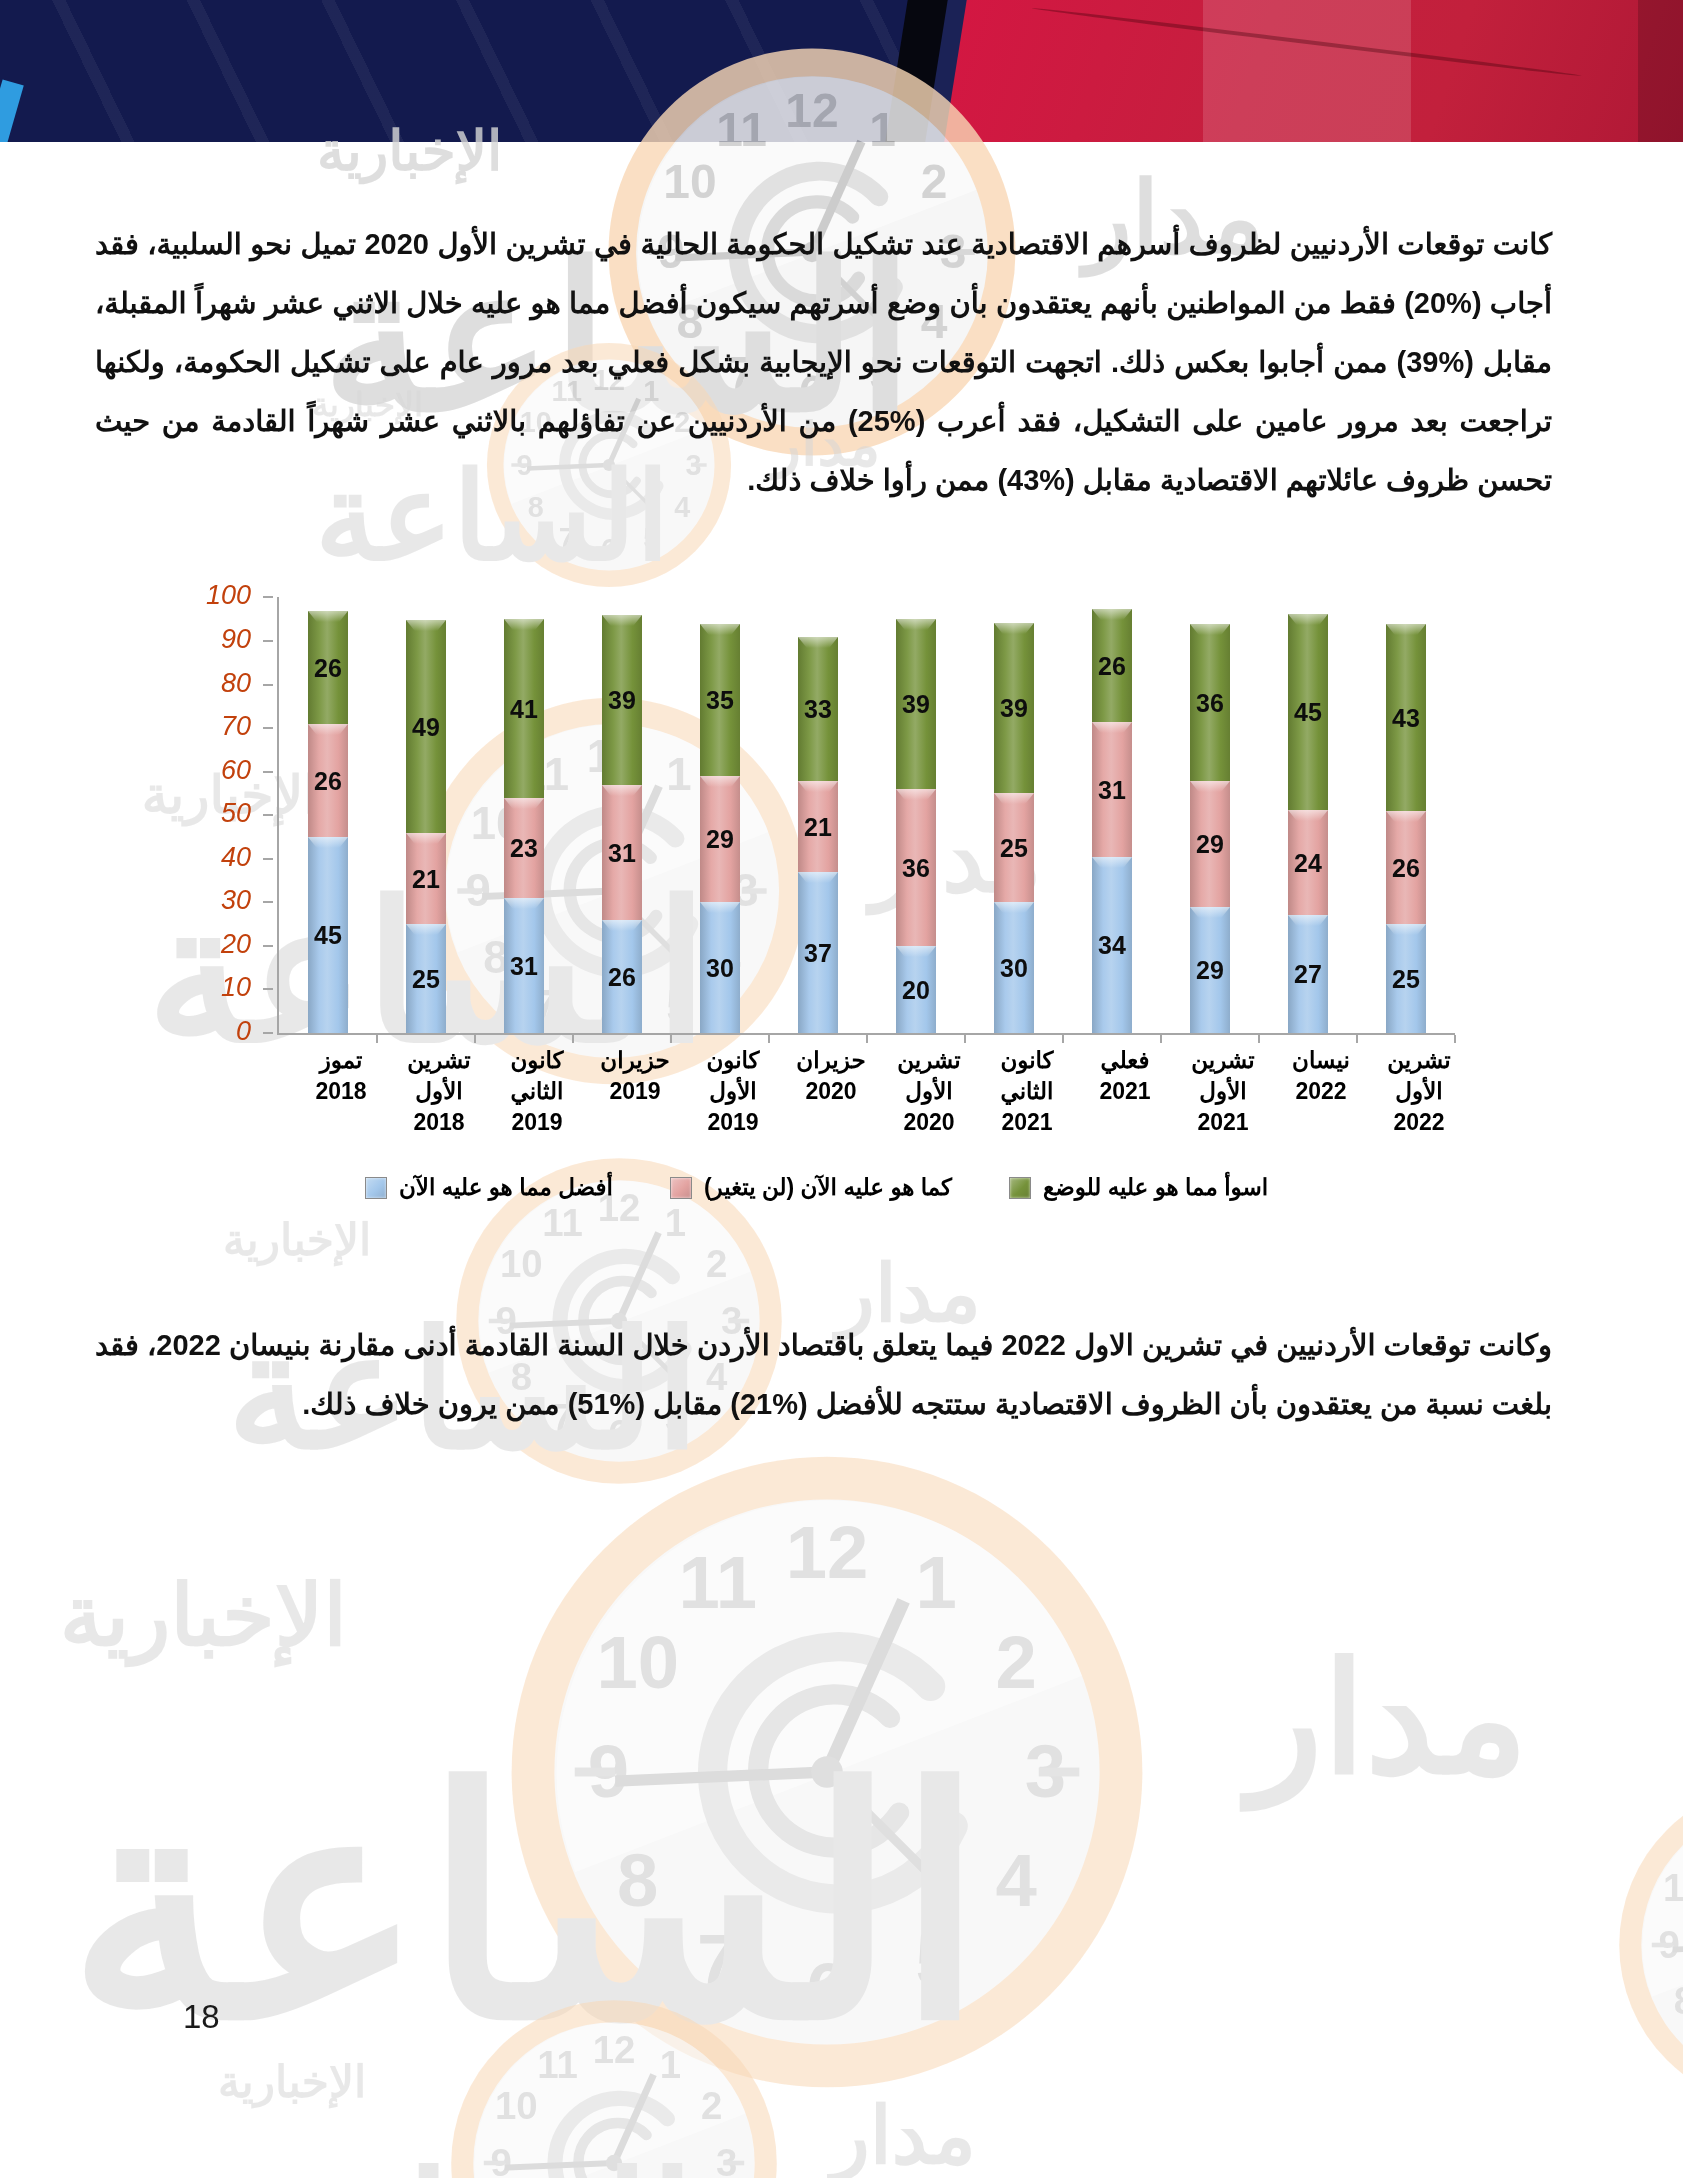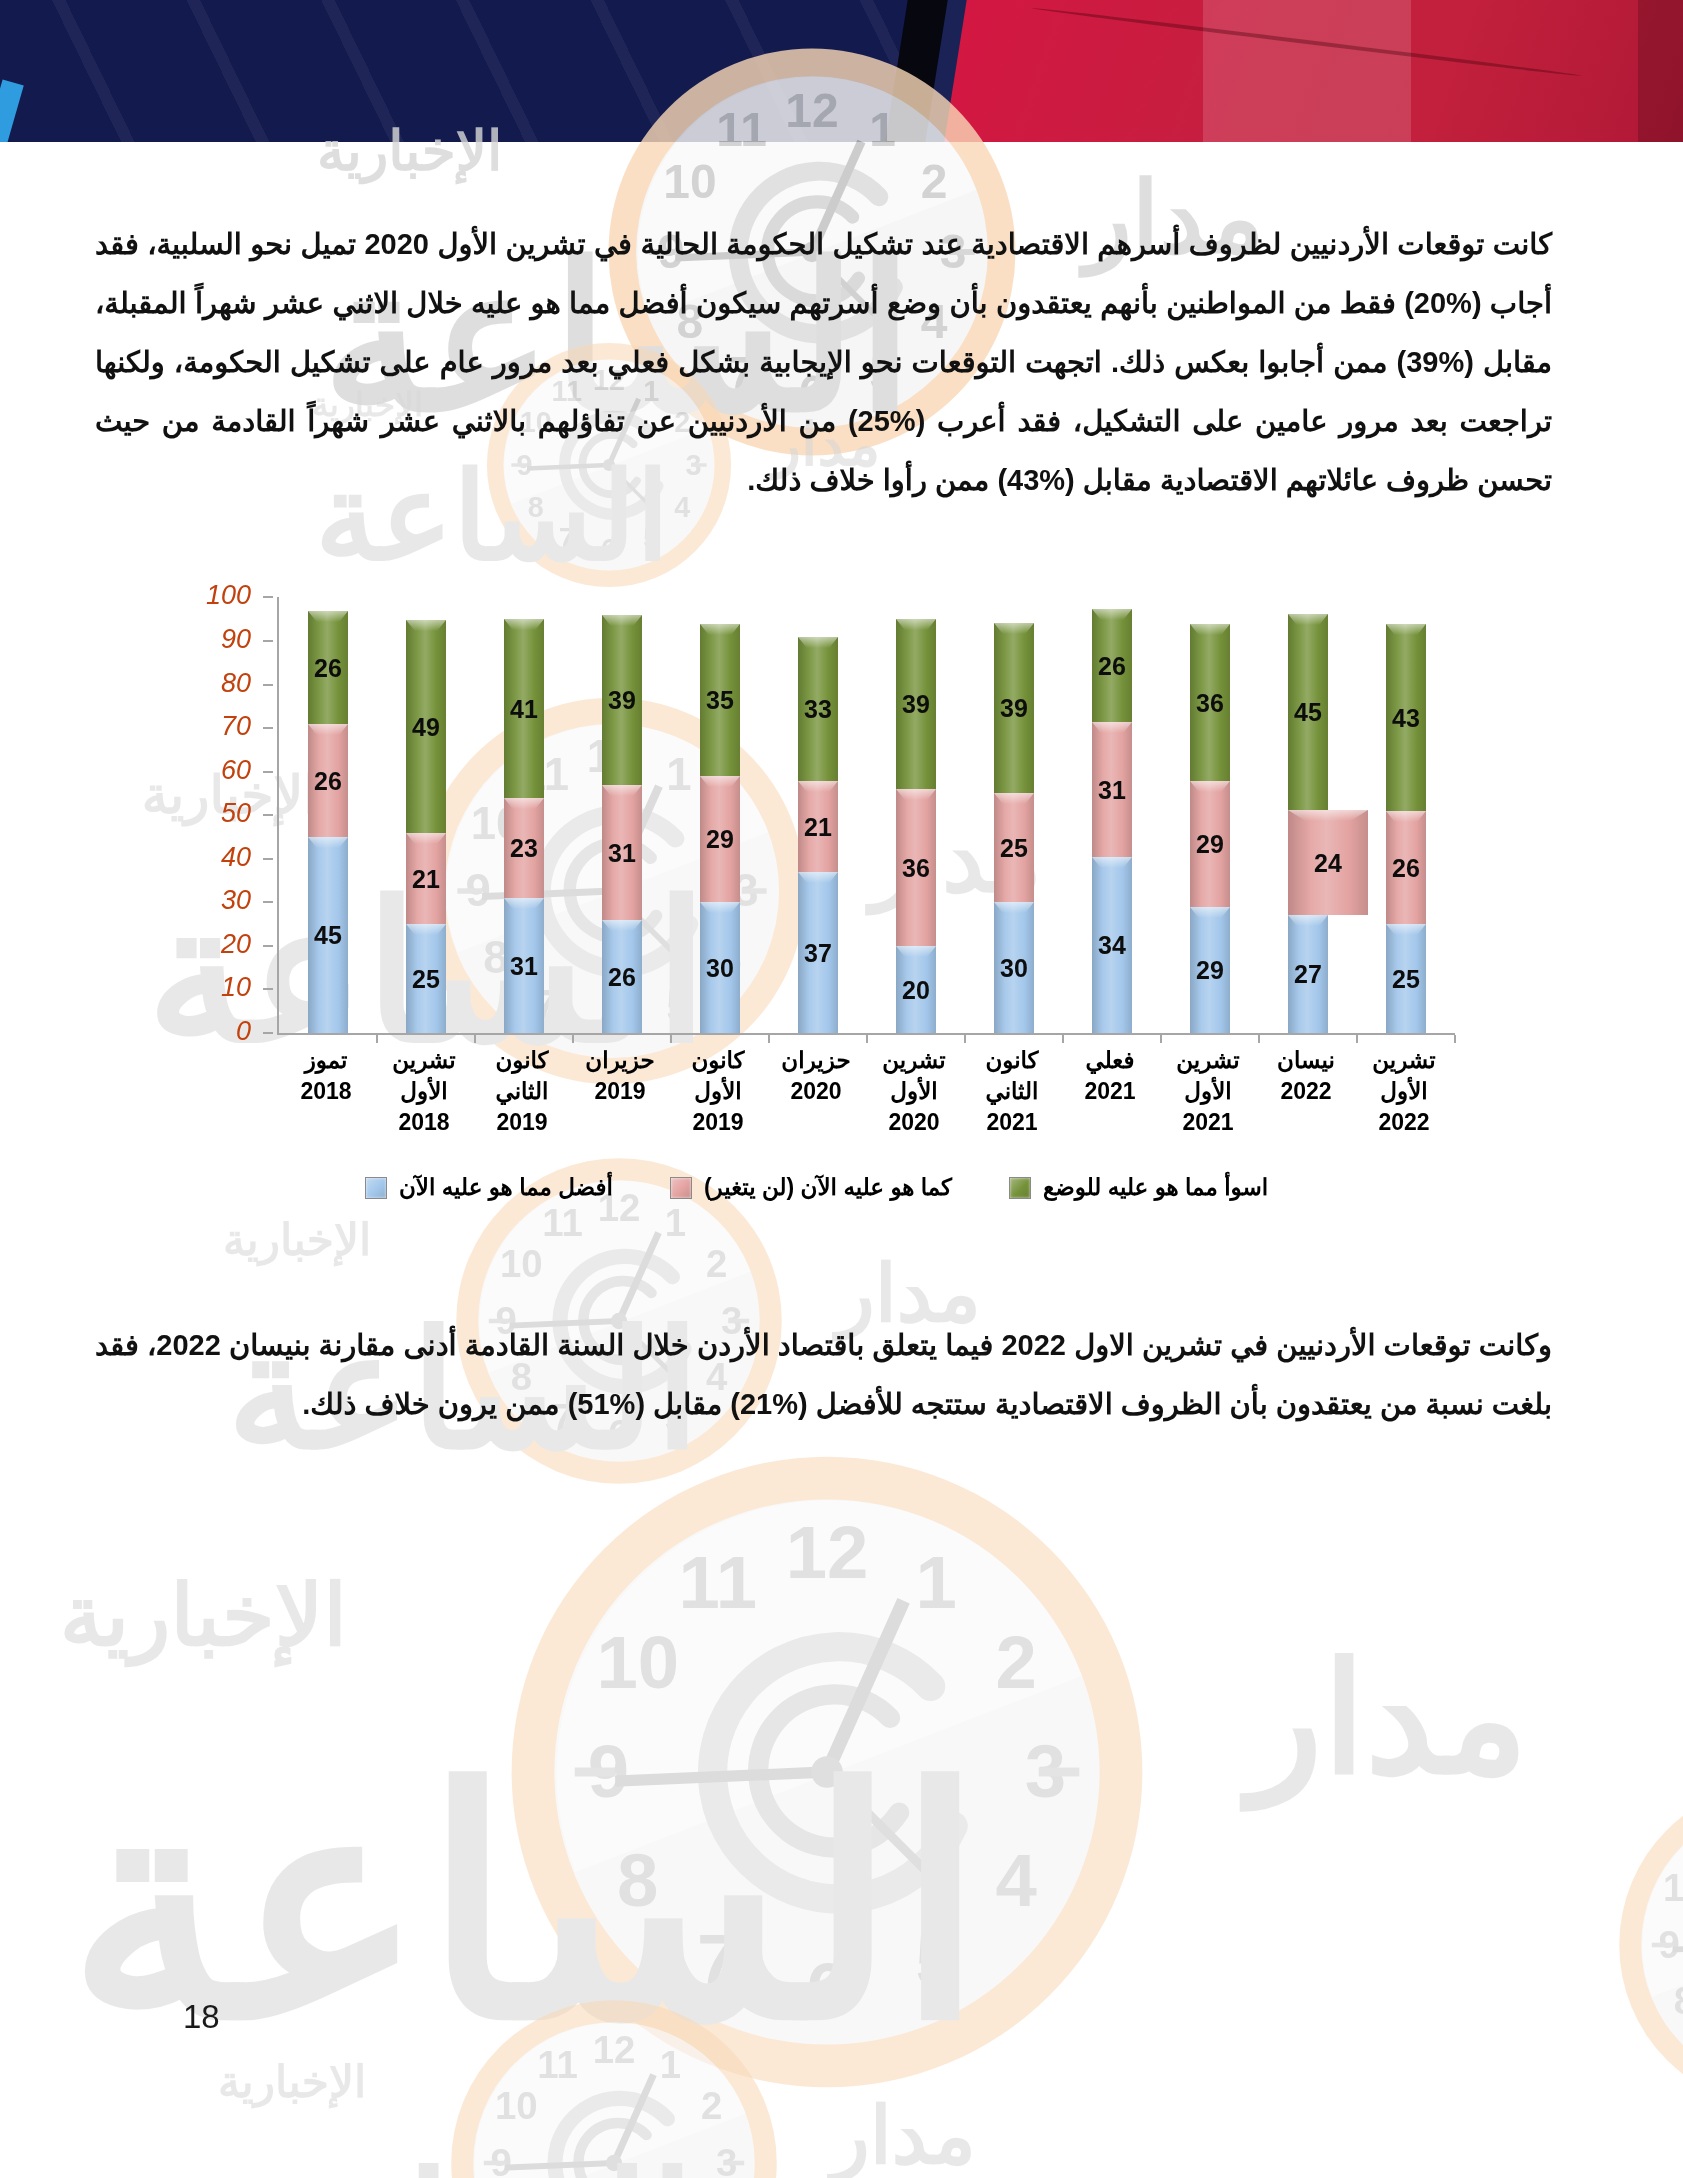--- a/index.html
+++ b/index.html
@@ -52,21 +52,21 @@
   .bars-row{position:absolute;inset:0;display:flex;align-items:flex-end;}
   .cat{flex:1;display:flex;justify-content:center;align-items:flex-end;height:100%;}
   .bar{width:40px;display:flex;flex-direction:column-reverse;}
   .seg{position:relative;width:100%;}
   .seg .bevel{position:absolute;top:0;left:0;right:0;height:11px;
       background:linear-gradient(to bottom, rgba(255,255,255,.55), rgba(255,255,255,0));
       clip-path:polygon(0 0,100% 0,78% 100%,22% 100%);}
   .seglabel{position:absolute;top:50%;left:50%;transform:translate(-50%,-50%);
       font-size:25px;font-weight:bold;color:#0d0d0d;}
 
-  .xlabels{position:absolute;left:277px;top:1045px;width:1176px;display:flex;z-index:2;}
+  .xlabels{position:absolute;left:292px;top:1045px;width:1176px;display:flex;z-index:2;}
   .xlab{flex:1;text-align:center;direction:rtl;font-size:23px;font-weight:bold;color:#000;line-height:31px;}
   .xlab .xmonth{width:85px;margin:0 auto;}
 
   .legend{position:absolute;left:277px;top:1174px;width:1079px;display:flex;direction:rtl;
       justify-content:center;gap:57px;z-index:2;}
   .legend-item{display:flex;direction:rtl;align-items:center;gap:12px;}
   .legend-label{font-size:23px;font-weight:bold;color:#000;white-space:nowrap;}
   .swatch{width:20px;height:20px;border:1px solid #8a8a8a;box-shadow:inset 0 0 3px rgba(255,255,255,.7);}
 
   .page-number{position:absolute;left:183px;top:1998px;font-size:33px;color:#1a1a1a;z-index:2;}
@@ -484,21 +484,21 @@
               <span class="seglabel">36</span>
             </div>
           </div>
         </div>
         <div class="cat">
           <div class="bar">
             <div class="seg" style="height: 118px; background: linear-gradient(to right, rgb(137, 167, 197) 0%, rgb(169, 202, 236) 28%, rgb(183, 211, 239) 48%, rgb(163, 199, 235) 76%, rgb(142, 173, 204) 100%);">
               <div class="bevel"></div>
               <span class="seglabel">27</span>
             </div>
-            <div class="seg" style="height: 105px; background: linear-gradient(to right, rgb(191, 137, 135) 0%, rgb(229, 169, 167) 28%, rgb(233, 183, 182) 48%, rgb(227, 163, 161) 76%, rgb(197, 142, 140) 100%); padding-left: 40px;">
+            <div class="seg" style="height: 105px; background: linear-gradient(to right, rgb(191, 137, 135) 0%, rgb(229, 169, 167) 28%, rgb(233, 183, 182) 48%, rgb(227, 163, 161) 76%, rgb(197, 142, 140) 100%);">
               <div class="bevel"></div>
               <span class="seglabel">24</span>
             </div>
             <div class="seg" style="height: 196px; background: linear-gradient(to right, rgb(98, 123, 49) 0%, rgb(125, 153, 70) 28%, rgb(147, 170, 101) 48%, rgb(117, 146, 58) 76%, rgb(102, 127, 50) 100%);">
               <div class="bevel"></div>
               <span class="seglabel">45</span>
             </div>
           </div>
         </div>
         <div class="cat">

